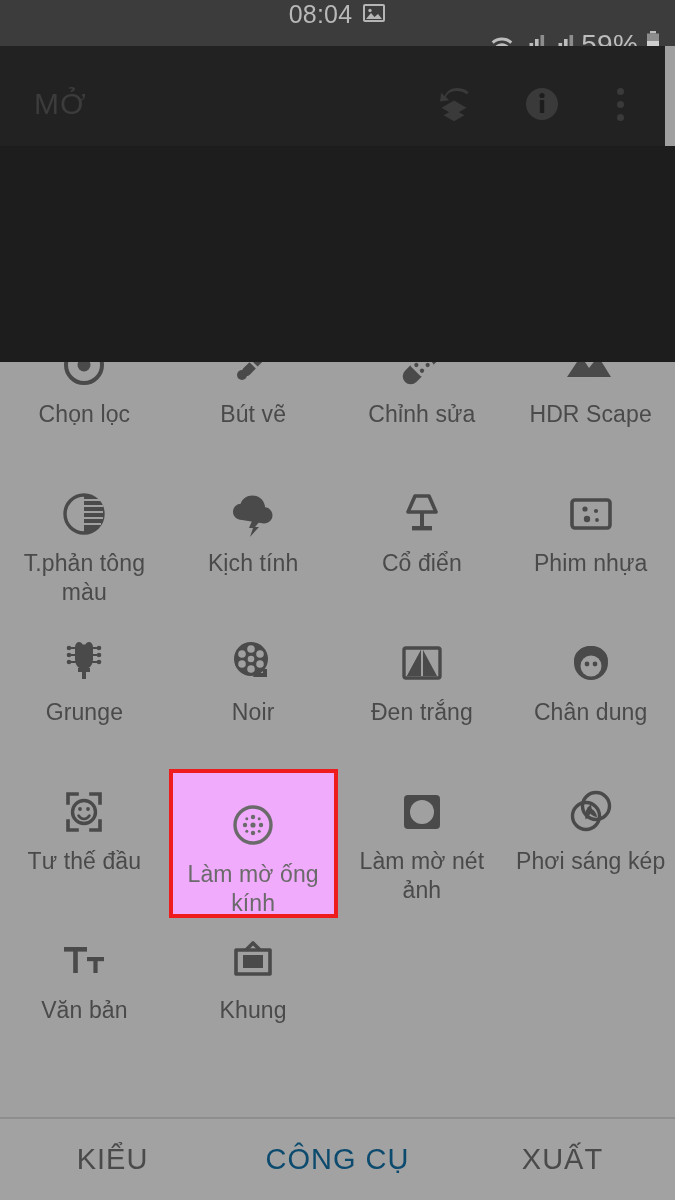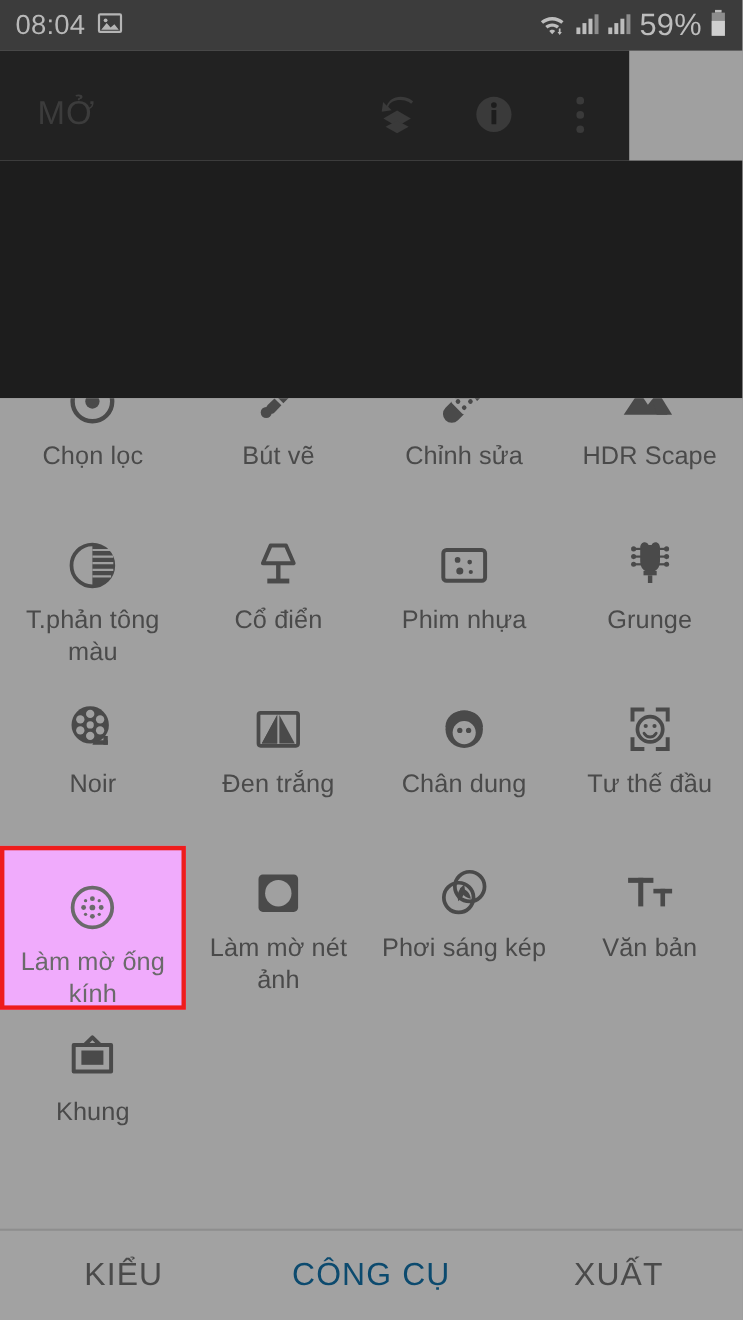--- a/index.html
+++ b/index.html
@@ -25,20 +25,21 @@
   .status-bar {
     position: absolute;
     left: 0; top: 0;
     width: 675px;
     height: 46px;
     background: #3c3c3c;
     display: flex;
     align-items: center;
     padding: 0 14px;
     box-sizing: border-box;
+    flex-direction: column;
   }
   .status-left {
     display: flex;
     align-items: center;
     gap: 10px;
   }
   .status-clock {
     color: #b8b8b8;
     font-size: 25px;
     letter-spacing: 0.2px;
@@ -54,21 +55,21 @@
     color: #bdbdbd;
     font-size: 28px;
     letter-spacing: 0.2px;
   }
   .sb-icon { display: block; }
 
   
   .toolbar {
     position: absolute;
     left: 0; top: 46px;
-    width: 572px;
+    width: 665px;
     height: 100px;
     background: #222222;
     display: flex;
     align-items: center;
     padding: 16px 24px 0 34px;
     box-sizing: border-box;
   }
   .toolbar-title {
     color: #3c3c3c;
     font-size: 30px;
@@ -330,20 +331,29 @@
               <line x1="28" y1="20" x2="47" y2="20"></line>
               <line x1="28" y1="26" x2="47" y2="26"></line>
               <line x1="28" y1="32" x2="47" y2="32"></line>
               <line x1="28" y1="38" x2="45" y2="38"></line>
             </g>
           </svg>
         </span>
         <span class="tool-label">T.phản tông màu</span>
       </div>
 
+      <div class="tool-cell">
+        <span class="tool-icon">
+          <svg width="56" height="56" viewBox="0 0 56 56">
+            <path d="M17 34c-5.5 0-9-3.6-9-8.2 0-4.3 3.3-7.8 7.6-8.1C17.2 12.8 21.9 9.5 27.4 9.5c6.8 0 12.3 5.2 12.7 11.8 4.2.4 7.4 3.8 7.4 8 0 4.5-3.7 8.2-8.4 8.2z" fill="#4a4a4a"></path>
+            <path d="M27 35l8 0-5 6h4l-9 10 3-9h-4z" fill="#4a4a4a"></path>
+          </svg>
+        </span>
+        <span class="tool-label">Kịch tính</span>
+      </div>
 
       <div class="tool-cell">
         <span class="tool-icon">
           <svg width="56" height="56" viewBox="0 0 56 56">
             <path d="M21 10h14l7 16H14z" fill="none" stroke="#4a4a4a" stroke-width="3.6" stroke-linejoin="round"></path>
             <rect x="26" y="26" width="4" height="15" fill="#4a4a4a"></rect>
             <rect x="18" y="40" width="20" height="4.4" fill="#4a4a4a"></rect>
           </svg>
         </span>
         <span class="tool-label">Cổ điển</span>

